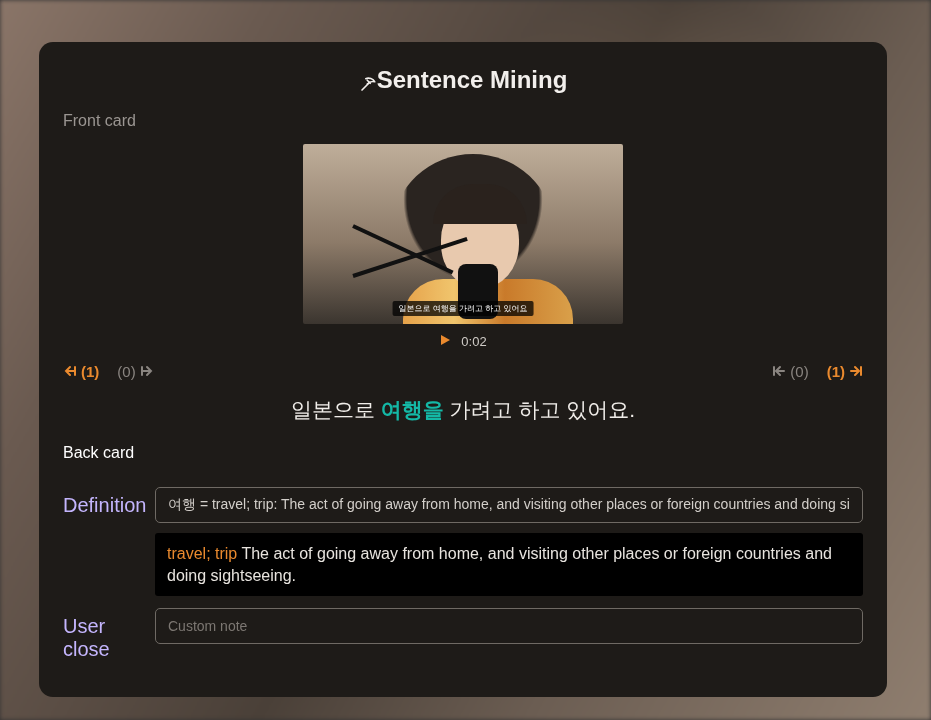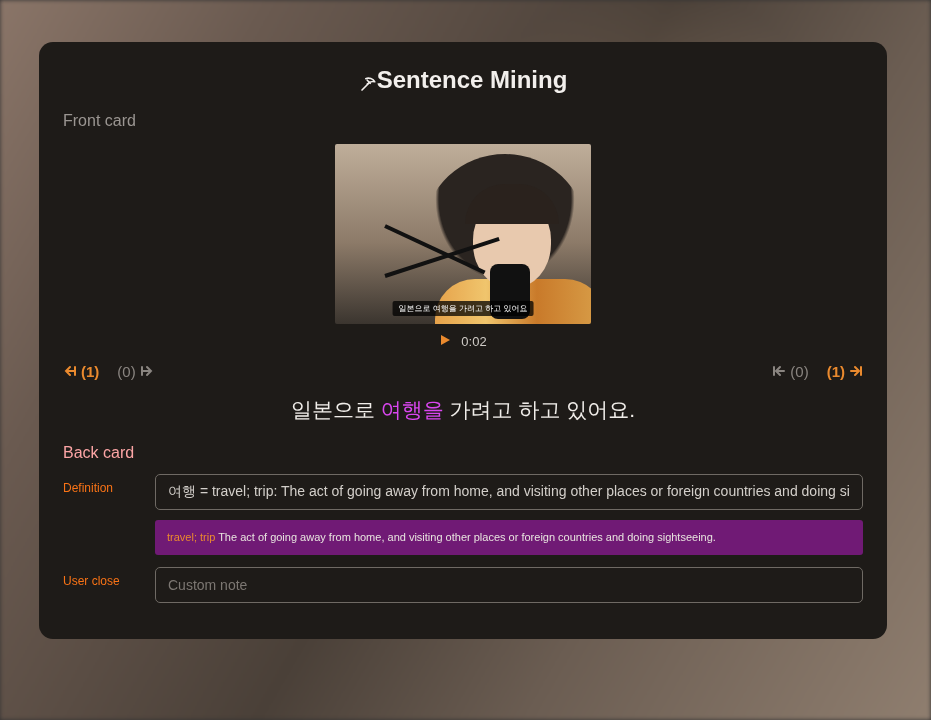--- a/index.html
+++ b/index.html
@@ -36,21 +36,21 @@
     display:flex; align-items:center; justify-content:center; 
   }
   .pick-icon { width:18px; height:18px; display:inline-block; }
   .section-label {
     color: #9b9692;
     font-size: 16px;
     margin-bottom: 14px;
   }
   .video-area { text-align:center; }
   .video-frame {
-    width: 256px; height: 180px;
+    width: 320px; height: 180px;
     margin: 0 auto;
     background: linear-gradient(180deg, #bfae9a 0%, #8c7a68 55%, #3b352f 100%);
     border-radius: 2px;
     position: relative;
     overflow: hidden;
   }
   .video-frame .hair {
     position:absolute; left:90px; top:10px; width:160px; height:150px;
     background: radial-gradient(ellipse 120px 140px at 50% 30%, #2a2420 0%, #2a2420 55%, transparent 58%);
     border-radius: 50% 50% 40% 40%;
@@ -100,42 +100,42 @@
   }
   .navgroup { display:flex; gap:18px; align-items:center; }
   .nav-token { display:flex; gap:4px; align-items:center; }
   .orange { color:#ea8a2e; font-weight:600; }
   .dim { color:#8a8580; }
   .sentence {
     text-align:center; font-size:21px; font-weight:500;
     margin-top: 16px; margin-bottom: 20px;
     color:#f0ede9;
   }
-  .sentence .hl { color:#d946ef; }
-  .backlabel { color:#fca5a5; font-size:16px; margin-bottom:12px; }
+  .sentence .hl { color:#14b8a6;font-weight:bold; }
+  .backlabel { color:#ffffff; font-size:16px; margin-bottom:25px; }
   .row { display:flex; gap:14px; align-items:flex-start; margin-bottom:12px; }
-  .row-label { width:78px; flex:none; font-size:12px; color:#f97316; padding-top:7px; }
+  .row-label { width:78px; flex:none; font-size:20px; color:#c4b5fd; padding-top:7px; }
   .row-body { flex:1; }
   .textinput {
     width:100%; height:36px;
     background:#1e1b18;
     border:1px solid #6f6a64;
     border-radius:5px;
     color:#d3cfca;
     font-size:14px;
     padding:0 12px;
     outline:none;
   }
   .textinput::placeholder { color:#7c7772; }
   .defbox {
     margin-top:10px;
-    background:#701a75;
+    background:#000000;
     border-radius:3px;
     padding:10px 12px;
-    font-size:11px;
+    font-size:16px;
     line-height:1.35;
     color:#e8e4df;
   }
   .defbox .head { color:#ea8a2e; }
   .actions {
     display:flex; justify-content:flex-end; gap:24px;
     margin-top:18px; align-items:center;
   }
   .link-btn {
     color:#ea8a2e; font-size:16px; font-weight:600;

